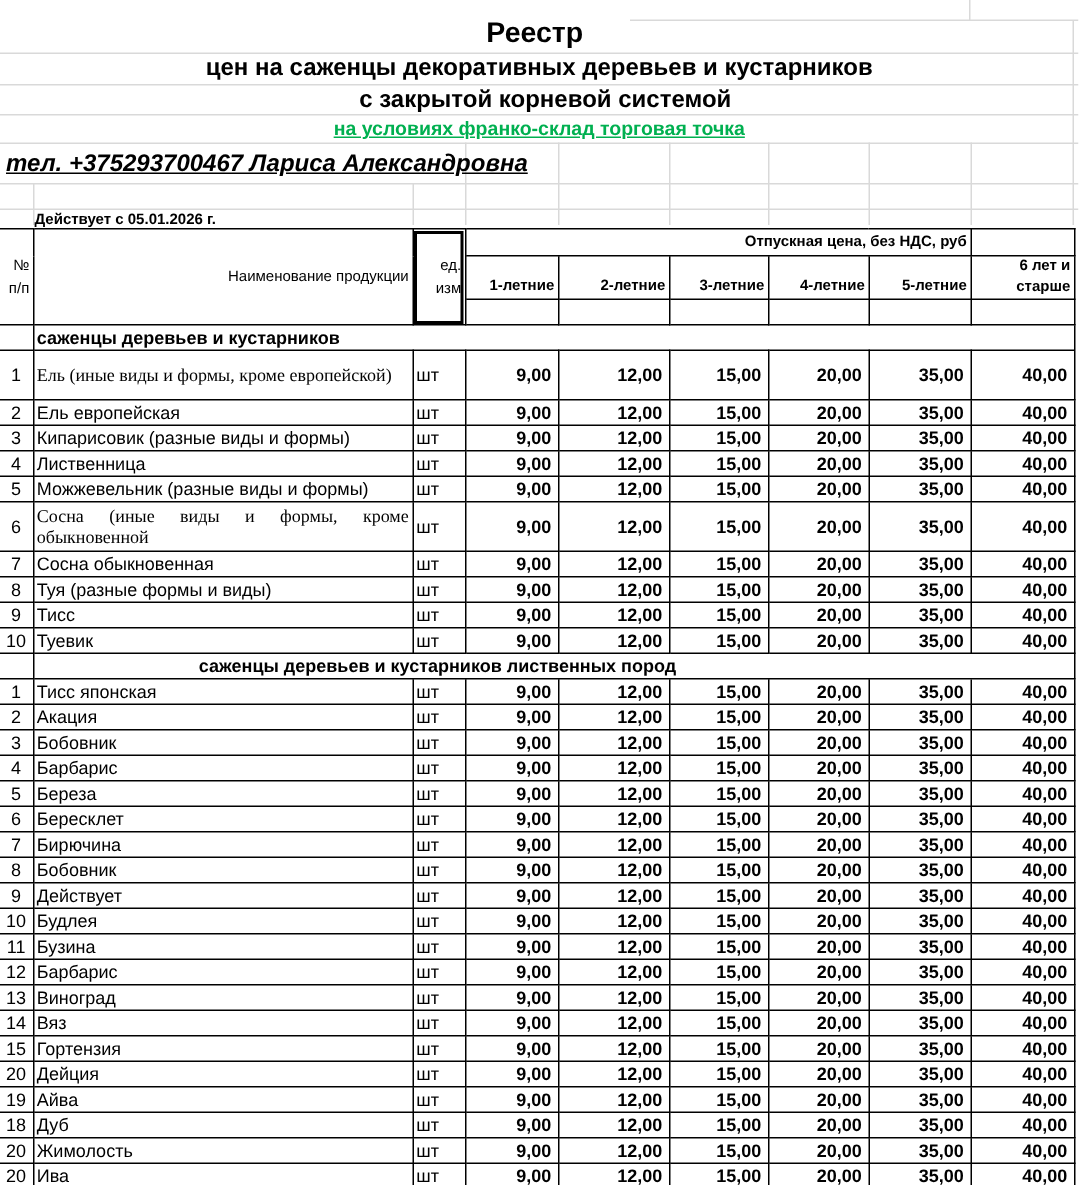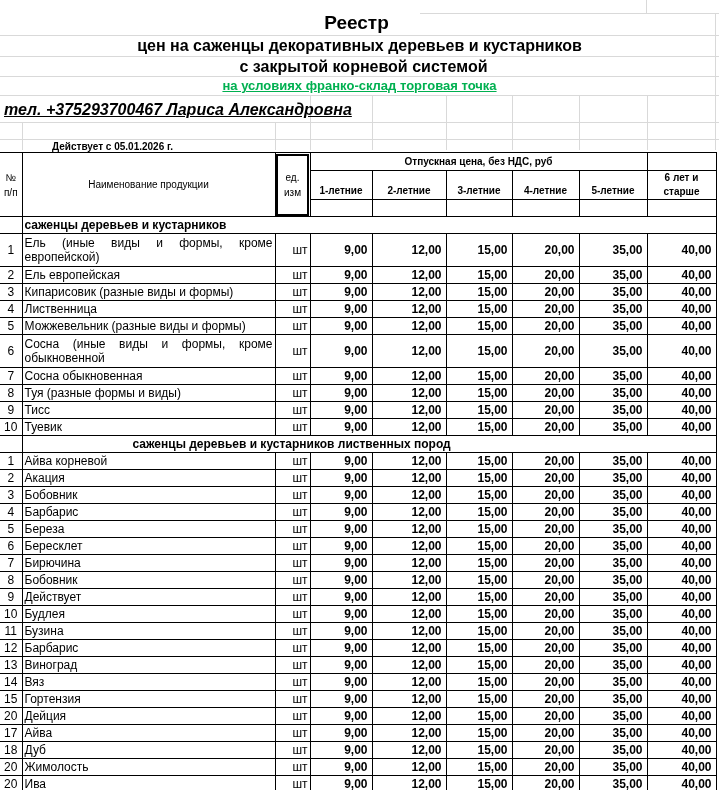--- a/index.html
+++ b/index.html
@@ -5,29 +5,29 @@
   html,body{margin:0;padding:0;background:#fff;}
   body{width:719px;height:790px;overflow:hidden;position:relative;font-family:"Liberation Sans",sans-serif;color:#000;}
   .grid-bg{position:absolute;left:0;top:0;width:719px;height:150px;}
   .gl{position:absolute;background:#d9d9d9;}
   .title{position:absolute;left:0;width:719px;text-align:center;font-weight:bold;white-space:nowrap;}
   .t1{top:12px;font-size:19px;left:-3px;}
   .t2{top:37px;font-size:16px;left:0;}
   .t3{top:58px;font-size:16px;left:4px;}
   .t4{top:78px;font-size:13px;color:#00b050;text-decoration:underline;left:0;}
   .phone{position:absolute;left:4px;top:101px;font-size:16px;font-style:italic;font-weight:bold;text-decoration:underline;white-space:nowrap;}
-  .effective{position:absolute;left:23px;top:141px;font-size:10px;font-weight:bold;white-space:nowrap;margin-left:29px;}
+  .effective{position:absolute;left:23px;top:141px;font-size:10px;font-weight:bold;white-space:nowrap;}
   table{position:absolute;left:0;top:152px;border-collapse:collapse;table-layout:fixed;font-size:12px;}
   td{border:1px solid #000;padding:0 2px;height:16px;line-height:14px;overflow:hidden;white-space:nowrap;}
   td.num{text-align:center;padding:0;}
   td.name{text-align:left;}
-  td.name.wrap{white-space:normal;text-align:justify;text-align-last:left;}
-  td.unit{text-align:right;}
+  td.name.wrap{white-space:normal;text-align:justify;text-align-last:left;font-family:Liberation Serif, serif;}
+  td.unit{text-align:left;}
   td.price{text-align:right;font-weight:bold;padding-right:4px;}
-  .hdr td{font-size:10px;text-align:center;}
+  .hdr td{font-size:10px;text-align:right;}
   .hdr .b{font-weight:bold;}
   td.sect{font-weight:bold;font-size:12px;}
   td.sect.center{text-align:center;}
   .unitbox{outline:2px double #000;outline-offset:-3px;}
 </style>
 </head>
 <body>
 
 <div class="grid-bg">
   <div class="gl" style="left:0;top:35px;width:719px;height:1px"></div>
@@ -207,21 +207,21 @@
         <td class="price">35,00</td>
         <td class="price">40,00</td>
       </tr>
       <tr>
         <td style="border-left:none"></td>
         <td class="sect center" colspan="7" style="border-right:none;padding-left:110px;text-align:left">саженцы деревьев и кустарников лиственных пород</td>
         <td style="border-left:none"></td>
       </tr>
       <tr>
         <td class="num" style="border-left:none">1</td>
-        <td class="name">Айва корневой</td>
+        <td class="name">Тисс японская</td>
         <td class="unit">шт</td>
         <td class="price">9,00</td>
         <td class="price">12,00</td>
         <td class="price">15,00</td>
         <td class="price">20,00</td>
         <td class="price">35,00</td>
         <td class="price">40,00</td>
       </tr>
       <tr>
         <td class="num" style="border-left:none">2</td>
@@ -382,21 +382,21 @@
         <td class="name">Дейция</td>
         <td class="unit">шт</td>
         <td class="price">9,00</td>
         <td class="price">12,00</td>
         <td class="price">15,00</td>
         <td class="price">20,00</td>
         <td class="price">35,00</td>
         <td class="price">40,00</td>
       </tr>
       <tr>
-        <td class="num" style="border-left:none">17</td>
+        <td class="num" style="border-left:none">19</td>
         <td class="name">Айва</td>
         <td class="unit">шт</td>
         <td class="price">9,00</td>
         <td class="price">12,00</td>
         <td class="price">15,00</td>
         <td class="price">20,00</td>
         <td class="price">35,00</td>
         <td class="price">40,00</td>
       </tr>
       <tr>

